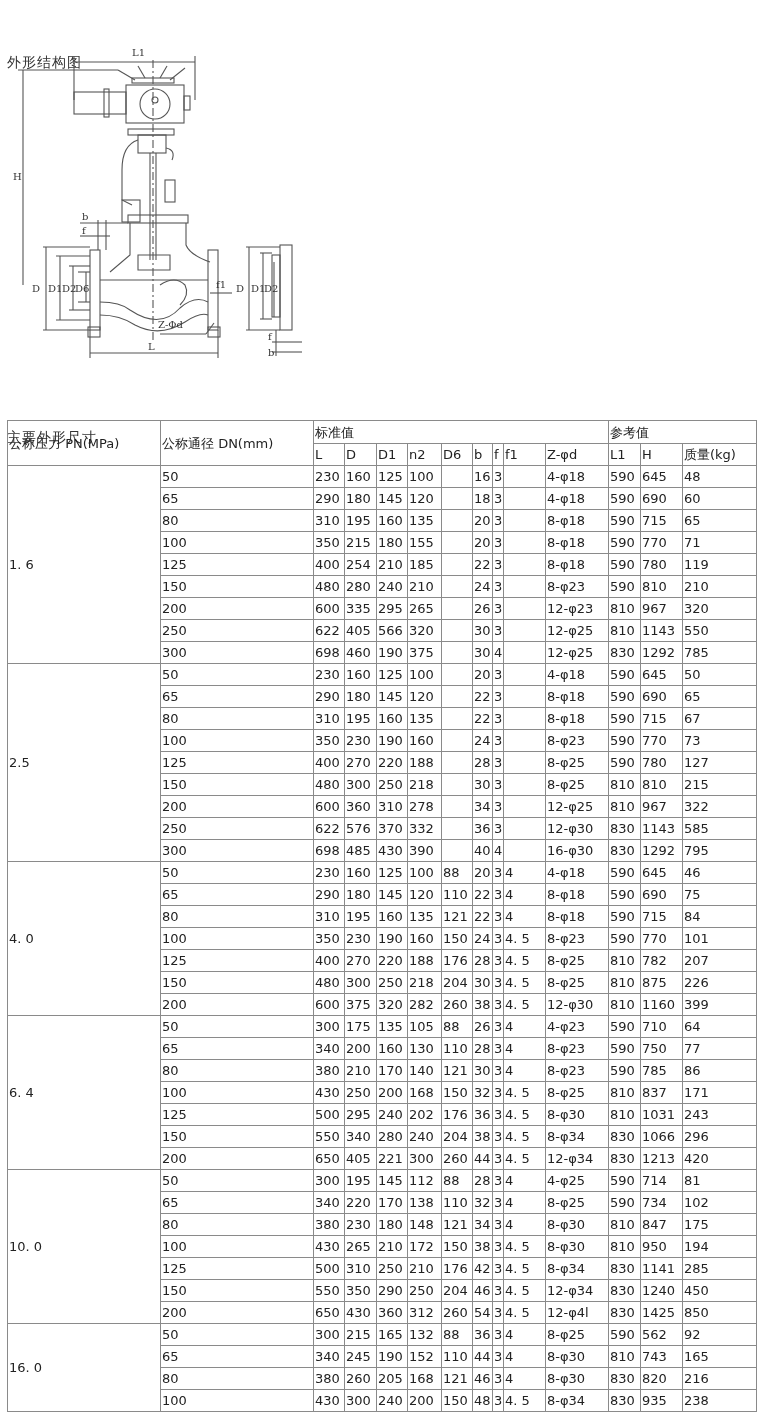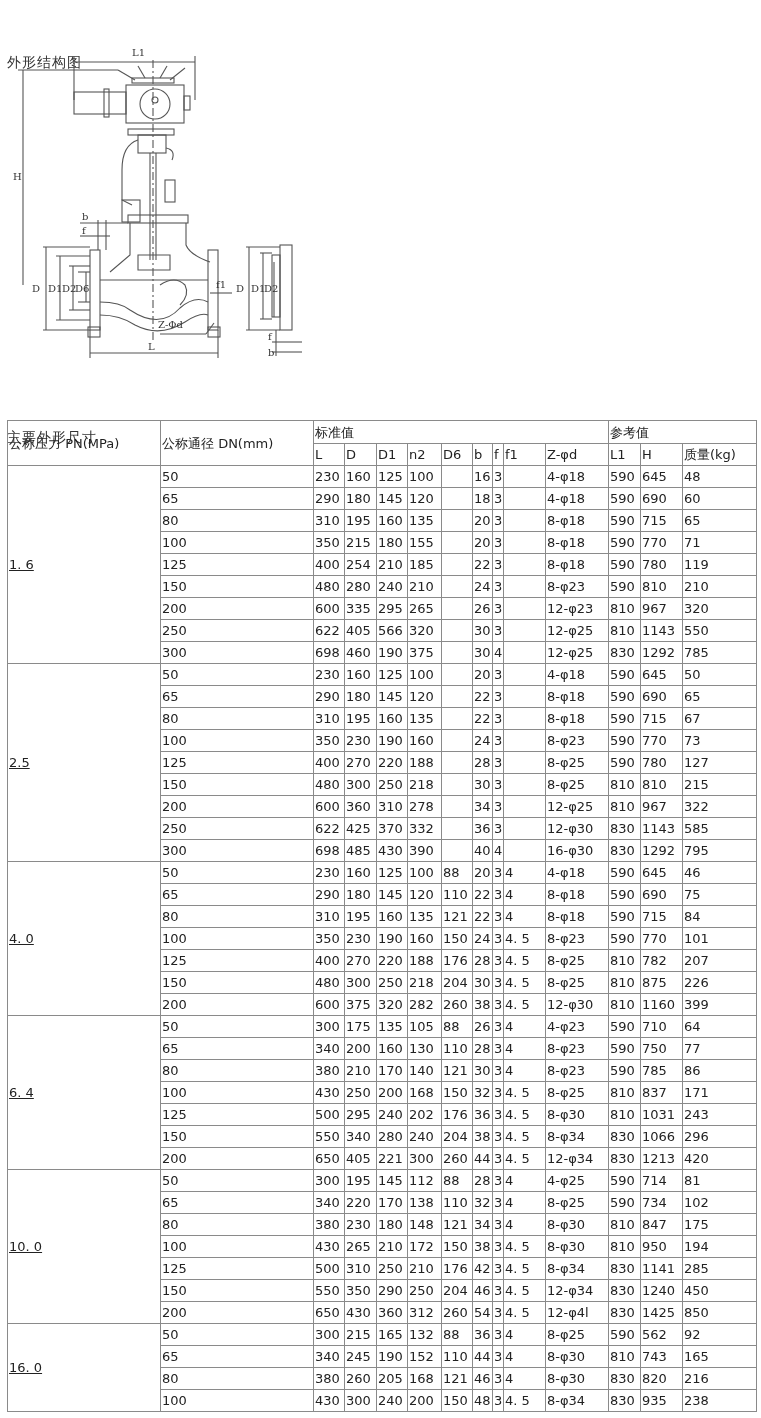--- a/index.html
+++ b/index.html
@@ -6,21 +6,21 @@
   body { width:761px; height:1418px; position:relative; overflow:hidden;
          font-family:"DejaVu Sans", "Liberation Sans", sans-serif; color:#222; }
   .section-title { position:absolute; left:7px; font-size:14px; color:#333; letter-spacing:1px;margin-top:48px; }
   #title1 { top:6px; }
   #title2 { top:381px; }
   .drawing { position:absolute; left:10px; top:40px; width:300px; height:320px; }
   table.spec { position:absolute; left:7px; top:420px; border-collapse:collapse;
                table-layout:fixed; font-size:13px; font-family:"DejaVu Sans", sans-serif; }
   table.spec td { border:1px solid #8a8a8a; padding:0 0 0 1px; height:21px; line-height:21px;
                   white-space:nowrap; overflow:hidden; vertical-align:middle; color:#222; }
-  table.spec td.pn { vertical-align:middle;text-decoration:underline; }
+  table.spec td.pn { vertical-align:middle; }
   table.spec tr.h1 td { height:22px; }
   table.spec tr.h2 td { height:21px; }
 </style>
 </head>
 <body>
 
 <div id="title1" class="section-title">外形结构图</div>
 
 <svg class="drawing" viewBox="0 0 300 320" xmlns="http://www.w3.org/2000/svg">
   <g fill="none" stroke="#555" stroke-width="1.1">
@@ -409,21 +409,21 @@
         <td>3</td>
         <td></td>
         <td>12-φ25</td>
         <td>810</td>
         <td>967</td>
         <td>322</td>
       </tr>
       <tr>
         <td>250</td>
         <td>622</td>
-        <td>425</td>
+        <td>576</td>
         <td>370</td>
         <td>332</td>
         <td></td>
         <td>36</td>
         <td>3</td>
         <td></td>
         <td>12-φ30</td>
         <td>830</td>
         <td>1143</td>
         <td>585</td>

